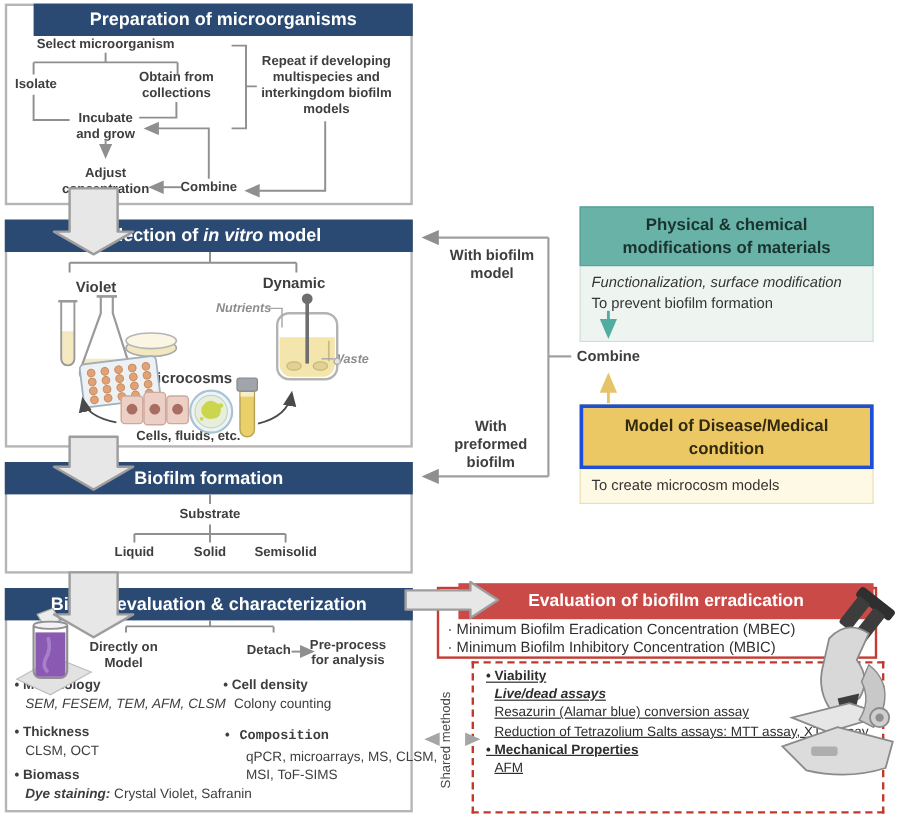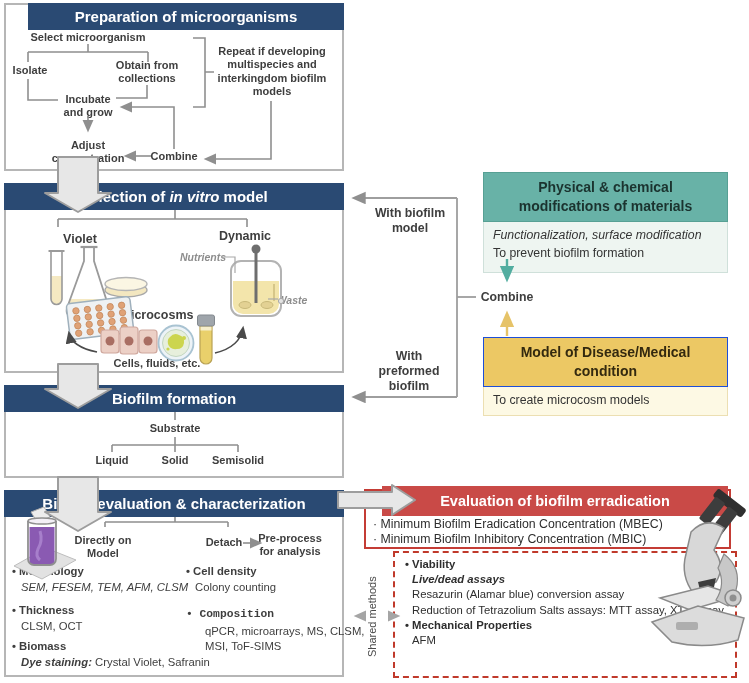--- a/index.html
+++ b/index.html
@@ -15,34 +15,34 @@
   .b{font-weight:700;}
   .i{font-style:italic;}
   .gray{color:#8d8d8d;}
   .wires{position:absolute;left:0;top:0;z-index:5;pointer-events:none;}
   .icons{position:absolute;left:0;top:0;z-index:3;pointer-events:none;}
   .scope{position:absolute;left:0;top:0;z-index:6;pointer-events:none;}
   .tealbox{position:absolute;left:483px;top:172px;width:245px;z-index:2;box-sizing:border-box;}
   .tealhdr{background:#68b2a7;border:1px solid #57a094;color:#1b332f;font-weight:700;text-align:center;
            font-size:14px;line-height:1.35;padding:5px 4px;white-space:pre-line;}
   .tealbody{background:#eef5f1;border:1px solid #cfe0da;border-top:none;font-size:12.3px;color:#343434;
-            padding:5px 8px 10px 9px;line-height:1.45;}
+            padding:5px 8px 22px 9px;line-height:1.45;}
   .yellowbox{position:absolute;left:483px;top:337px;width:245px;z-index:2;box-sizing:border-box;}
-  .yellowhdr{background:#ecc864;border:1px solid #1d4ed8;color:#33290f;font-weight:700;text-align:center;
+  .yellowhdr{background:#ecc864;border:3px solid #1d4ed8;color:#33290f;font-weight:700;text-align:center;
              font-size:14px;line-height:1.35;padding:5px 4px;white-space:pre-line;}
   .yellowbody{background:#fdf9e4;border:1px solid #ecdfb2;border-top:none;font-size:12.3px;color:#343434;
               padding:6px 8px 6px 9px;line-height:1.3;}
   .erradoutline{position:absolute;left:364px;top:489px;width:367px;height:60px;border:2.5px solid #c43c35;
                 background:#fff;z-index:1;box-sizing:border-box;}
   .erradhdr{position:absolute;left:382px;top:486px;width:346px;height:30px;line-height:30px;background:#c94a47;
             color:#fff;font-weight:700;text-align:center;font-size:14.5px;z-index:2;}
   .erradbullet{position:absolute;font-size:12.3px;color:#2e2e2e;z-index:3;}
   .dashedbox{position:absolute;left:393px;top:551px;width:344px;height:127px;border:2px dashed #c0392b;
              background:#fff;z-index:2;box-sizing:border-box;padding:4px 6px 0 10px;
-             font-size:11.3px;line-height:15.2px;color:#2e2e2e;}
+             font-size:11.3px;line-height:15.2px;color:#2e2e2e;text-decoration:underline;}
   .dashedbox div{white-space:pre;}
   .ind{padding-left:7px;}
   .vertlbl{position:absolute;left:366px;top:574px;width:18px;height:86px;writing-mode:vertical-rl;
            transform:rotate(180deg);font-size:11px;color:#4a4a4a;text-align:center;z-index:2;}
 </style>
 </head>
 <body>
 
 <div class="canvas">
 

